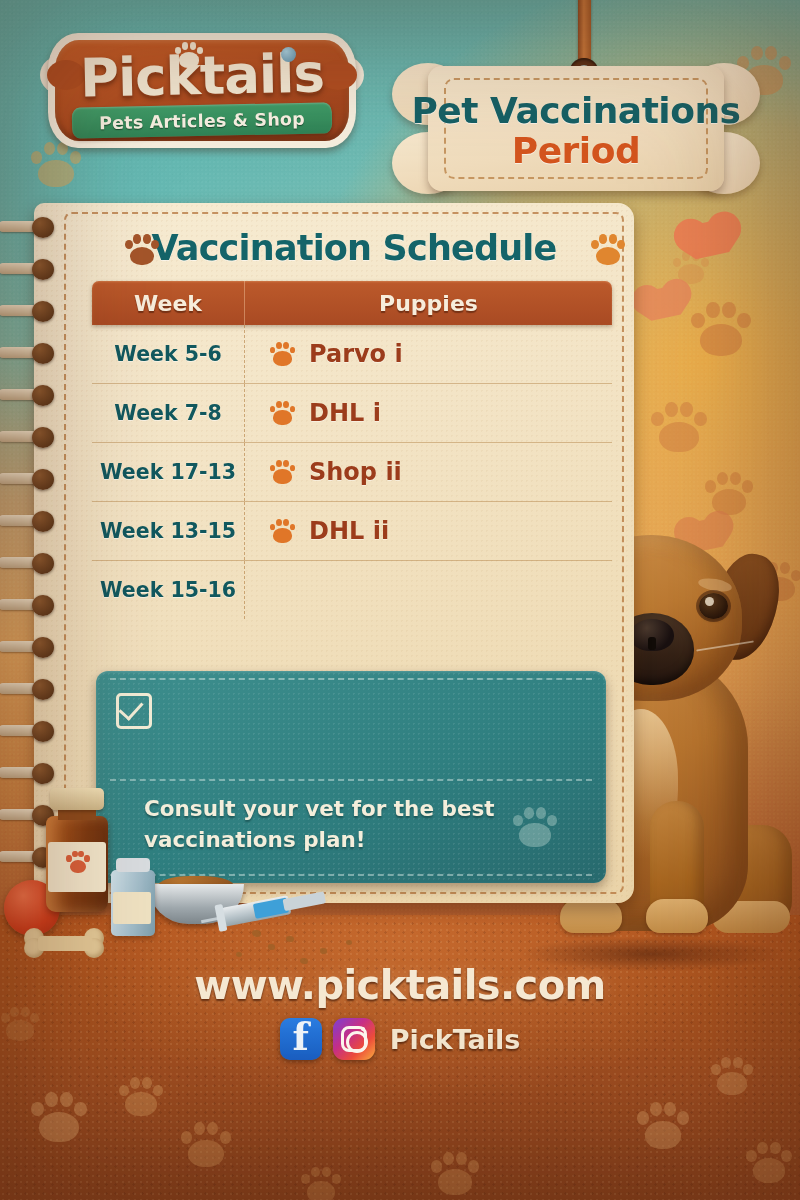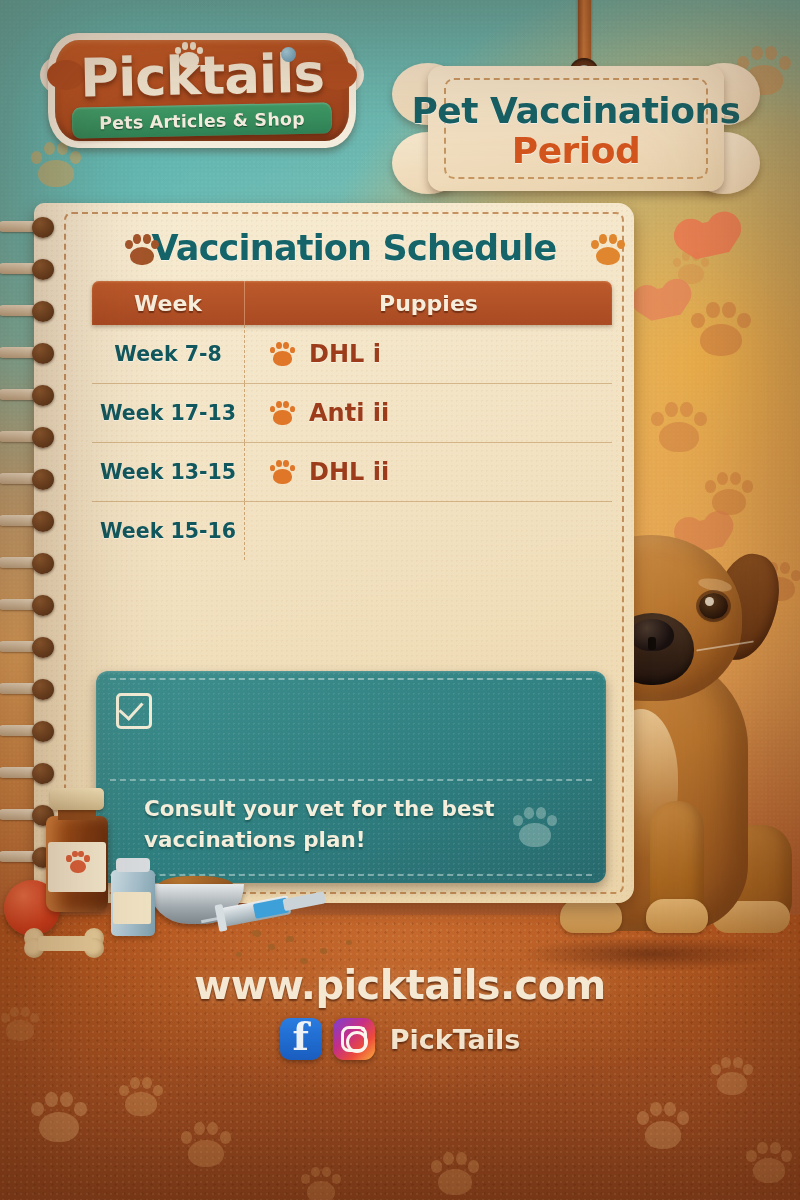--- a/index.html
+++ b/index.html
@@ -520,20 +520,33 @@
       <div class="thead">
         <div class="c1">
           <span>Week</span>
         </div>
         <div class="c2">
           <span>Puppies</span>
         </div>
       </div>
       <div id="rows">
           <div class="trow">
+            <div class="wk">Week 5-6</div>
+            <div class="vc">
+              <div class="paw rowpaw" style="position:relative;width:27px;height:26px;">
+                <div class="pad" style="left:16%;top:40%;width:68%;height:55%;background:#e07628;opacity:1"></div>
+                <div class="pad t" style="left:2%;top:22%;width:22%;height:26%;background:#e07628;opacity:1"></div>
+                <div class="pad t" style="left:26%;top:4%;width:22%;height:27%;background:#e07628;opacity:1"></div>
+                <div class="pad t" style="left:52%;top:4%;width:22%;height:27%;background:#e07628;opacity:1"></div>
+                <div class="pad t" style="left:76%;top:22%;width:22%;height:26%;background:#e07628;opacity:1"></div>
+              </div>
+              <div class="lbl">Parvo i</div>
+            </div>
+          </div>
+          <div class="trow">
             <div class="wk">Week 7-8</div>
             <div class="vc">
               <div class="paw rowpaw" style="position:relative;width:27px;height:26px;">
                 <div class="pad" style="left:16%;top:40%;width:68%;height:55%;background:#e07628;opacity:1"></div>
                 <div class="pad t" style="left:2%;top:22%;width:22%;height:26%;background:#e07628;opacity:1"></div>
                 <div class="pad t" style="left:26%;top:4%;width:22%;height:27%;background:#e07628;opacity:1"></div>
                 <div class="pad t" style="left:52%;top:4%;width:22%;height:27%;background:#e07628;opacity:1"></div>
                 <div class="pad t" style="left:76%;top:22%;width:22%;height:26%;background:#e07628;opacity:1"></div>
               </div>
               <div class="lbl">DHL i</div>
@@ -542,21 +555,21 @@
           <div class="trow">
             <div class="wk">Week 17-13</div>
             <div class="vc">
               <div class="paw rowpaw" style="position:relative;width:27px;height:26px;">
                 <div class="pad" style="left:16%;top:40%;width:68%;height:55%;background:#e07628;opacity:1"></div>
                 <div class="pad t" style="left:2%;top:22%;width:22%;height:26%;background:#e07628;opacity:1"></div>
                 <div class="pad t" style="left:26%;top:4%;width:22%;height:27%;background:#e07628;opacity:1"></div>
                 <div class="pad t" style="left:52%;top:4%;width:22%;height:27%;background:#e07628;opacity:1"></div>
                 <div class="pad t" style="left:76%;top:22%;width:22%;height:26%;background:#e07628;opacity:1"></div>
               </div>
-              <div class="lbl">Anti ii</div>
+              <div class="lbl">Shop ii</div>
             </div>
           </div>
           <div class="trow">
             <div class="wk">Week 13-15</div>
             <div class="vc">
               <div class="paw rowpaw" style="position:relative;width:27px;height:26px;">
                 <div class="pad" style="left:16%;top:40%;width:68%;height:55%;background:#e07628;opacity:1"></div>
                 <div class="pad t" style="left:2%;top:22%;width:22%;height:26%;background:#e07628;opacity:1"></div>
                 <div class="pad t" style="left:26%;top:4%;width:22%;height:27%;background:#e07628;opacity:1"></div>
                 <div class="pad t" style="left:52%;top:4%;width:22%;height:27%;background:#e07628;opacity:1"></div>

